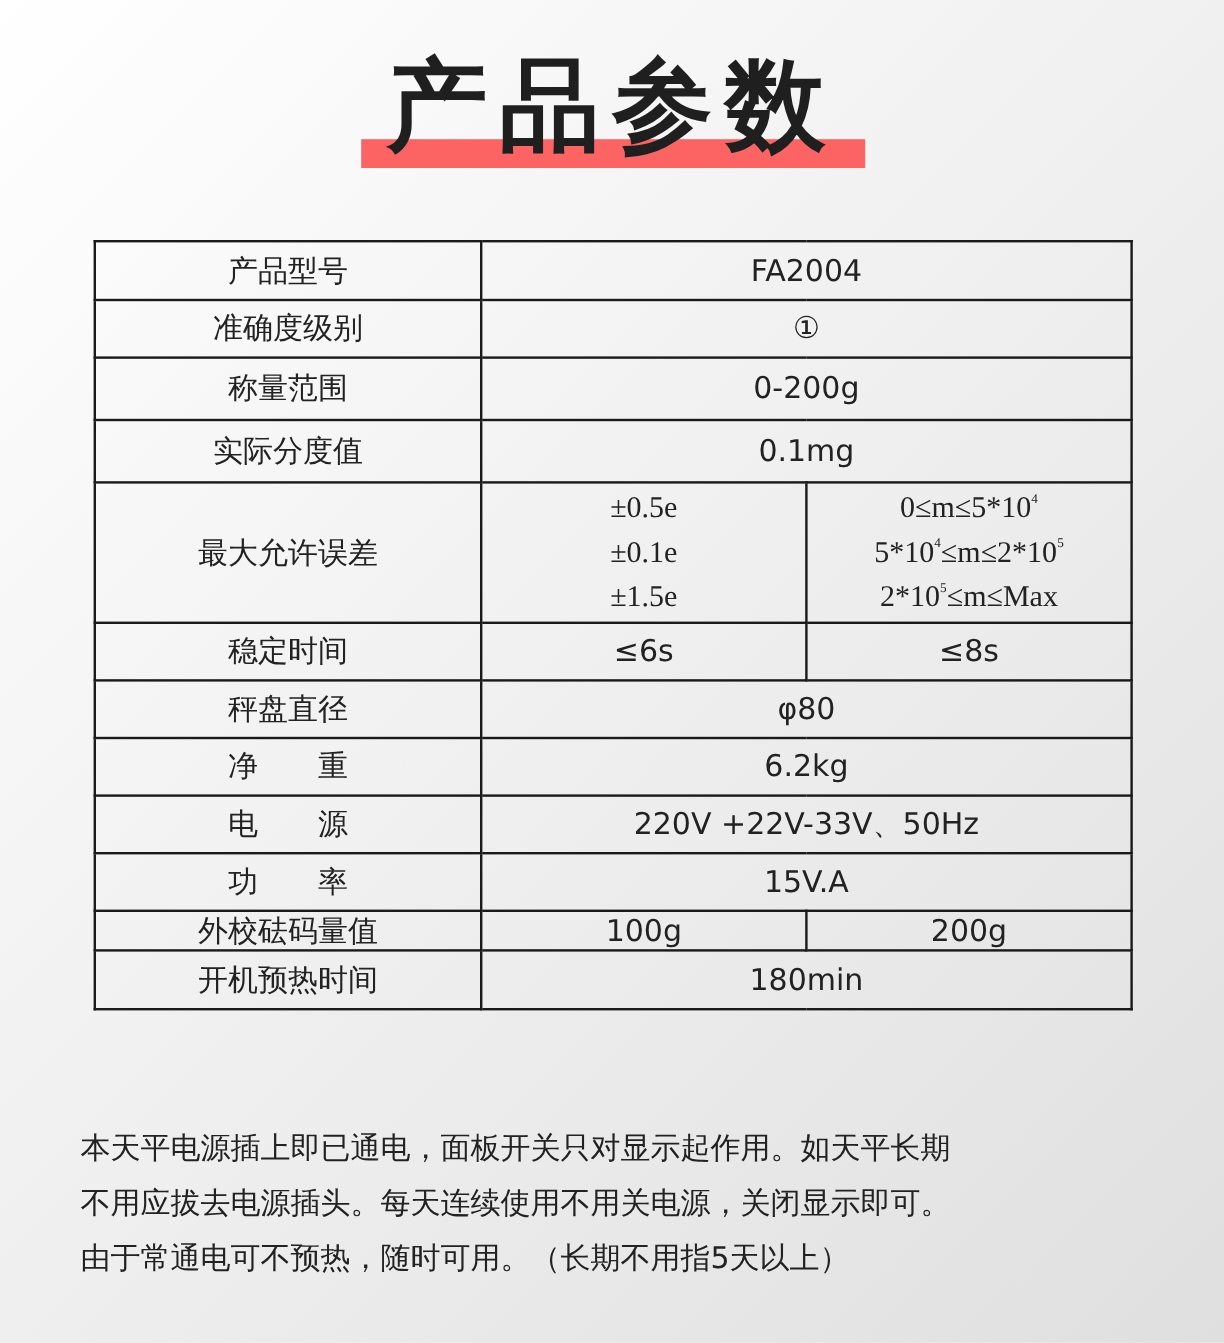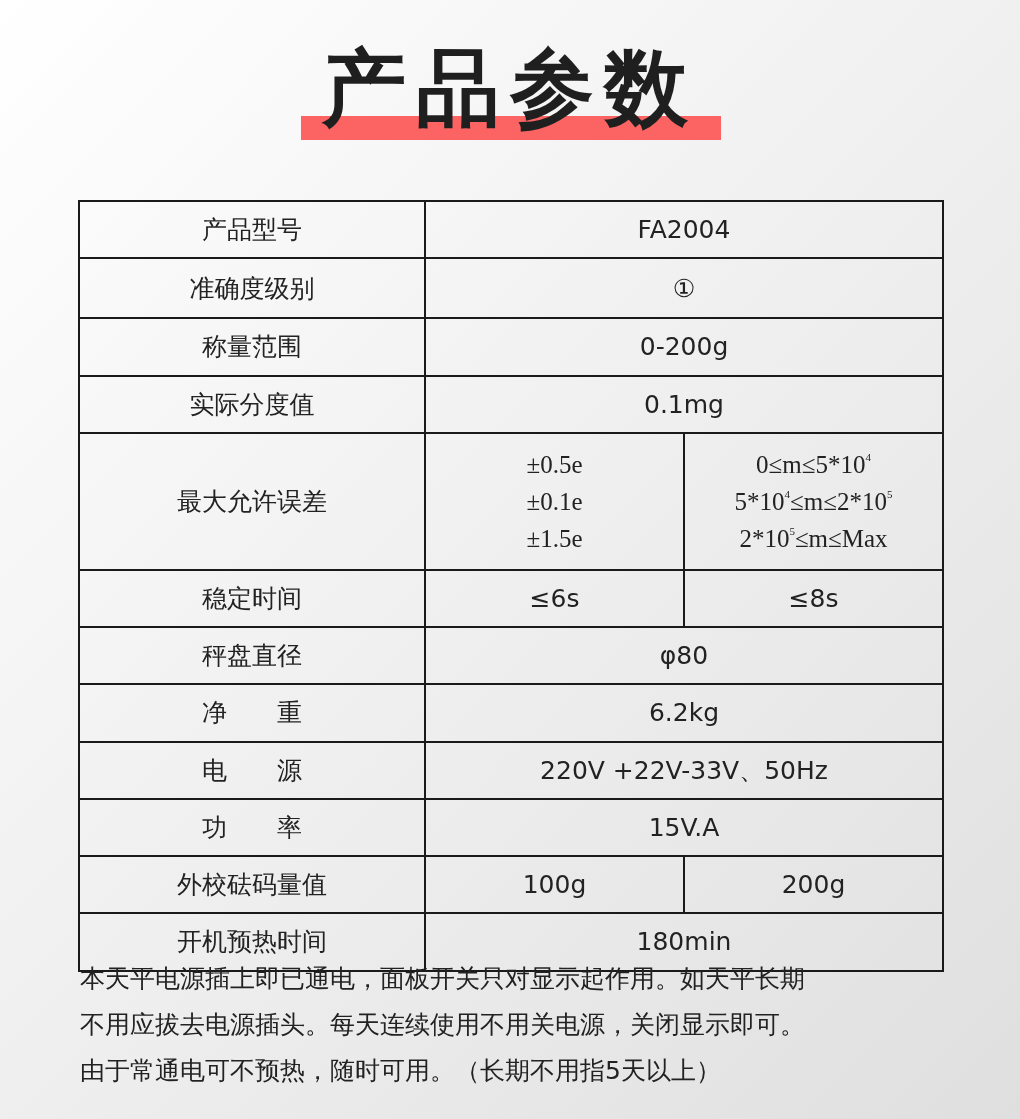--- a/index.html
+++ b/index.html
@@ -19,48 +19,48 @@
       font-size: 84px; font-weight: bold; letter-spacing: 10px; color: #1f1f1f;
       line-height: 100px;
     }
     table.spec {
       position: absolute; left: 78px; top: 200px; width: 866px;
       border-collapse: collapse; table-layout: fixed;
       font-size: 25px; color: #222;
     }
     table.spec td {
       border: 2px solid #1a1a1a; text-align: center; vertical-align: middle;
-      padding: 12px; line-height: 1.25;
+      padding: 0; line-height: 1.25;
     }
     td.lbl { width: 320px; }
     td.v1 { width: 274px; }
     td.v2 { width: 268px; }
     .multi div { line-height: 37px; font-family: Liberation Serif, serif; }
     sup { font-size: 11px; vertical-align: 12px; line-height: 0; }
     .note {
-      position: absolute; left: 80px; top: 934px; width: 880px;
-      font-size: 25px; line-height: 46px; color: #222; margin-top: 22px;
+      position: absolute; left: 67px; top: 934px; width: 880px;
+      font-size: 25px; line-height: 46px; color: #222;
     }
     .note p { margin: 0; white-space: nowrap; }
   </style>
 </head>
 <body>
 
 <div class="title-wrap">
   <div class="title-bar"></div>
   <div class="title-text">产品参数</div>
 </div>
 
 <table class="spec">
   <tbody>
       <tr style="height:49px">
     <td class="lbl">产品型号</td>
     <td colspan="2">FA2004</td>
   </tr>
-  <tr style="height:60px">
+  <tr style="height:48px">
     <td class="lbl">准确度级别</td>
     <td colspan="2">①</td>
   </tr>
   <tr style="height:52px">
     <td class="lbl">称量范围</td>
     <td colspan="2">0-200g</td>
   </tr>
   <tr style="height:52px">
     <td class="lbl">实际分度值</td>
     <td colspan="2">0.1mg</td>

